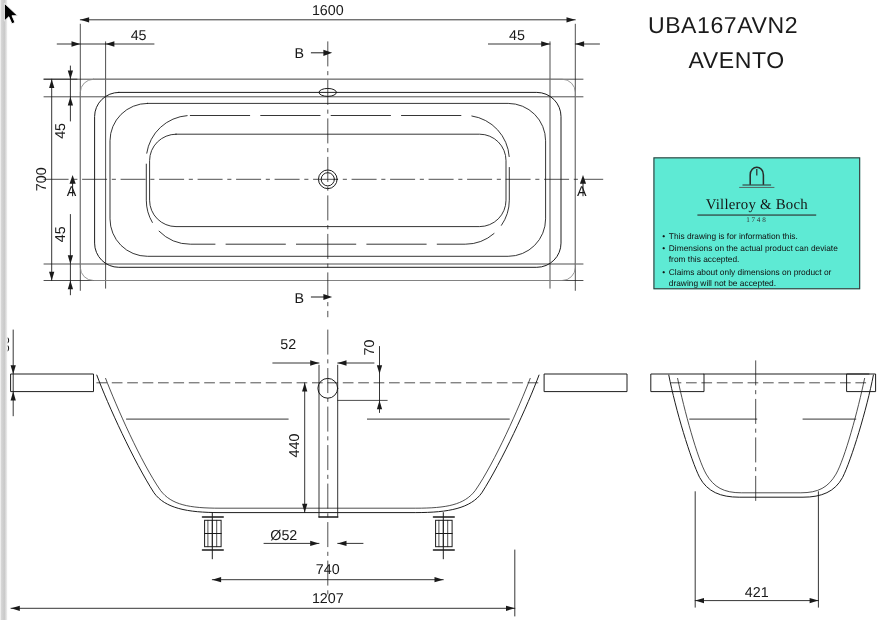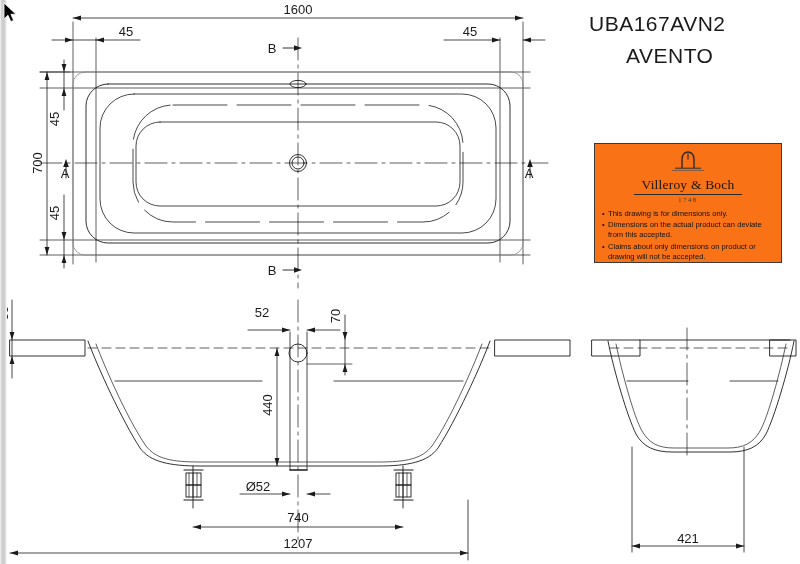--- a/index.html
+++ b/index.html
@@ -25,21 +25,21 @@
     font-family:"Liberation Sans", sans-serif;
     color:#1a1a1a;
     letter-spacing:.5px;
     white-space:nowrap;
   }
   #title-code{left:589px;top:12px;font-size:21px;}
   #title-name{left:589px;top:44px;font-size:21px;margin-left:37px;}
 
   .logo-box{
     position:absolute;left:594px;top:143px;width:188px;height:120px;
-    border:1.2px solid #3a3a3a;background:#f97316;
+    border:1.2px solid #3a3a3a;background:#5eead4;
     box-sizing:border-box;
   }
   .logo-mark{width:100%;text-align:center;margin-top:6px;}
   .brand{
     text-align:center;font-family:"Liberation Serif", serif;
     font-size:13.5px;color:#151515;letter-spacing:.2px;margin-top:1px;
   }
   .brand-rule{width:108px;height:1px;background:#2a2a2a;margin:1px auto 0 auto;}
   .brand-year{
     text-align:center;font-family:"Liberation Serif", serif;
@@ -332,21 +332,21 @@
       <line x1="4" y1="20.4" x2="36" y2="20.4" stroke="#555" stroke-width="0.8"></line>
     </svg>
   </div>
   <div class="brand">Villeroy &amp; Boch</div>
   <div class="brand-rule"></div>
   <div class="brand-year">1748</div>
 
   <div class="notes">
     <div class="note">
       <span class="bullet">•</span>
-      <span class="txt">This drawing is for dimensions only.</span>
+      <span class="txt">This drawing is for information this.</span>
     </div>
     <div class="note">
       <span class="bullet">•</span>
       <span class="txt">Dimensions on the actual product can deviate from this accepted.</span>
     </div>
     <div class="note">
       <span class="bullet">•</span>
       <span class="txt">Claims about only dimensions on product or drawing will not be accepted.</span>
     </div>
   </div>

